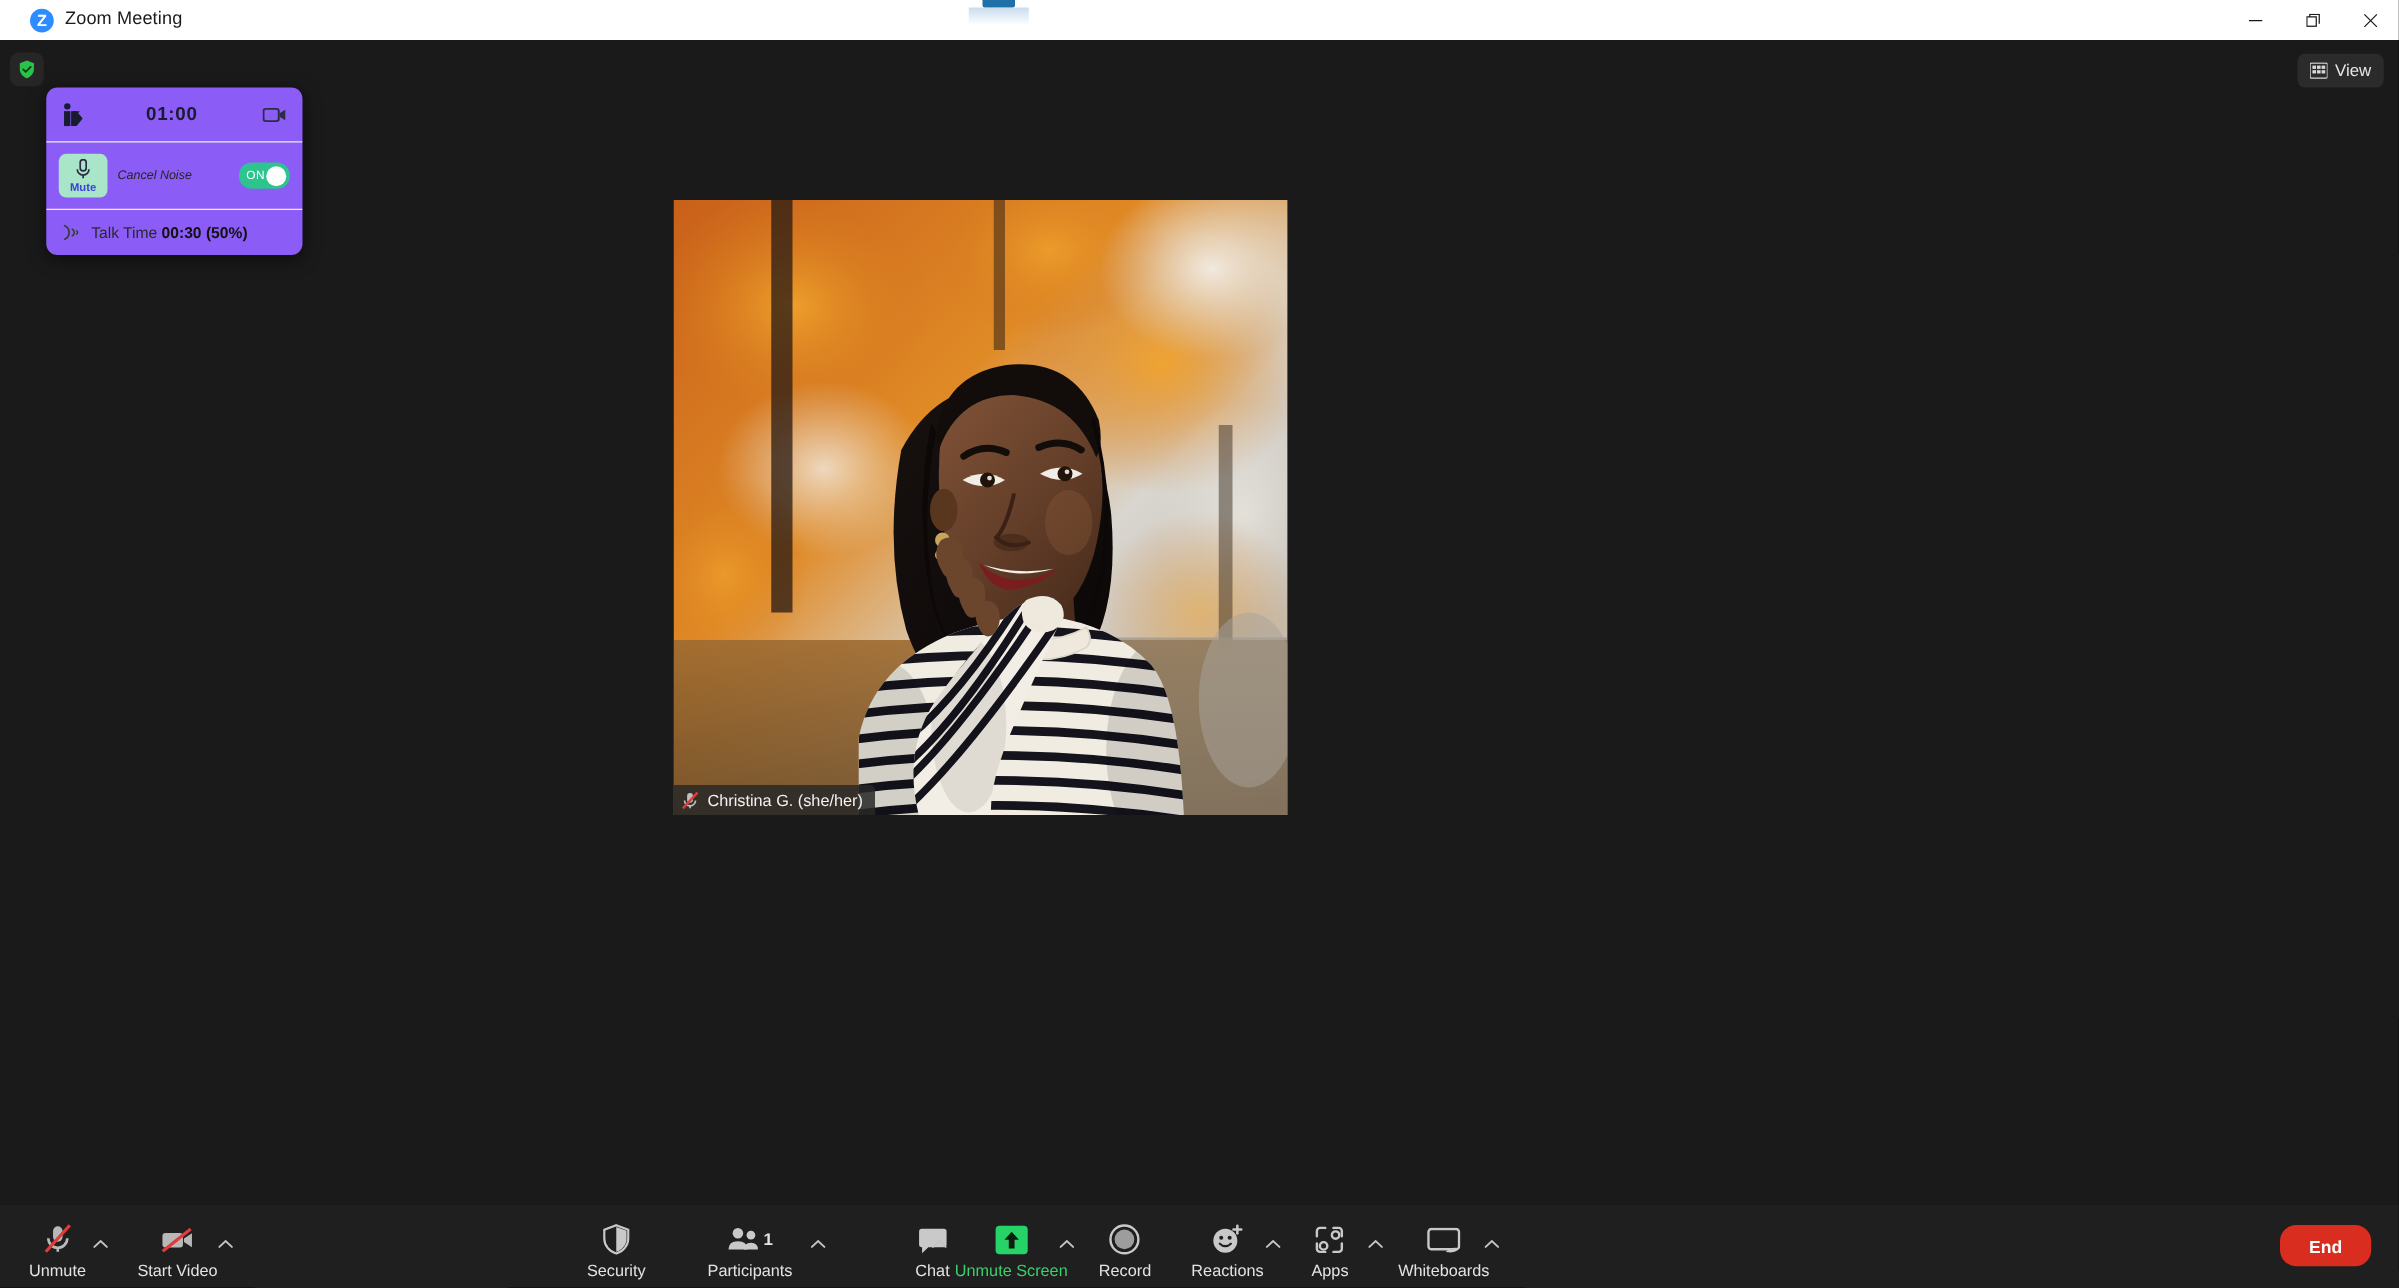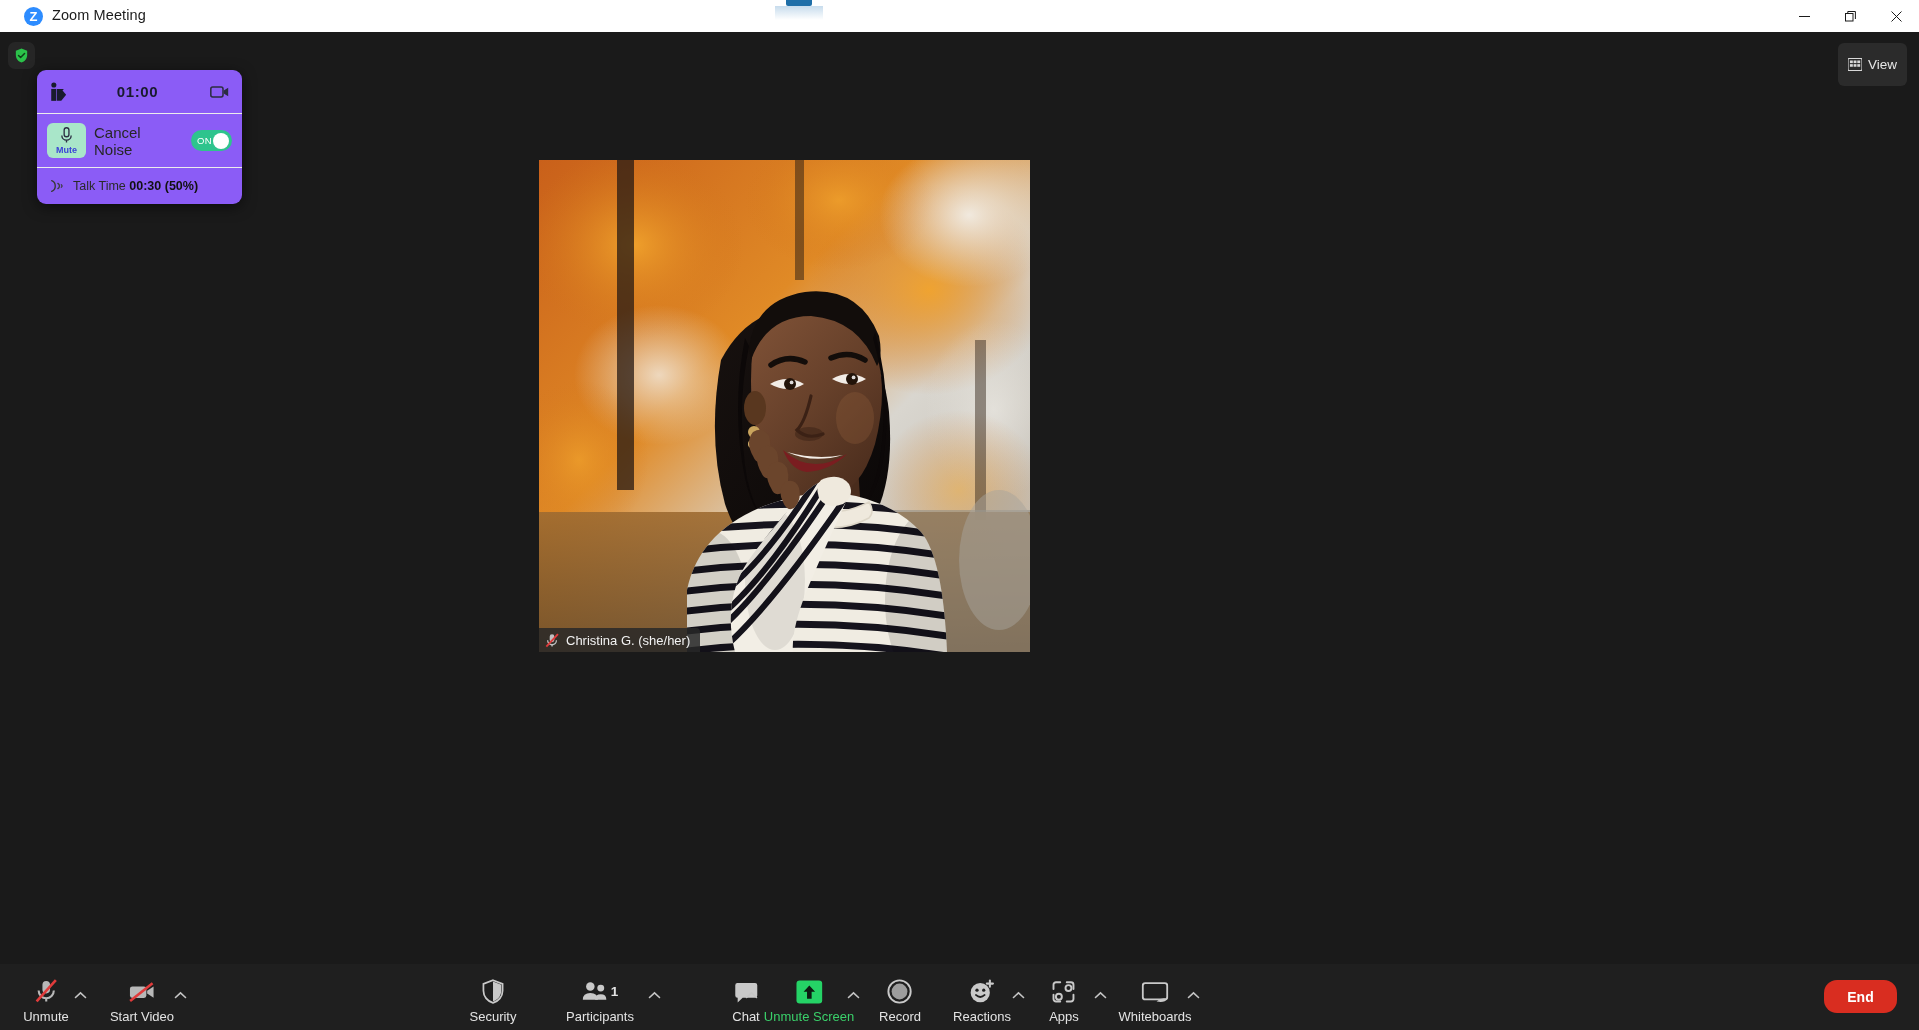--- a/index.html
+++ b/index.html
@@ -50,21 +50,21 @@
 
   
   .enc-badge{
     position:absolute; left:8px; top:10px; width:27px; height:27px;
     border-radius:7px; background:#262626;
     display:flex; align-items:center; justify-content:center;
   }
 
   
   .view-btn{
-    position:absolute; right:12px; top:11px; height:43px;
+    position:absolute; right:12px; top:11px; height:27px;
     display:flex; align-items:center; gap:6px;
     padding:0 10px; border-radius:6px; background:#2b2b2b;
     color:#e6e6e6; font-size:13.5px; cursor:pointer;
   }
 
   
   .krisp{
     position:absolute; left:37px; top:38px; width:205px;
     background:#8b5cf6; border-radius:9px;
     box-shadow:0 3px 14px rgba(0,0,0,.55);
@@ -85,21 +85,21 @@
   .krisp-mid{ height:54px; padding:0 10px; gap:8px; border-bottom:1px solid #ececec; }
   .mute-chip{
     width:39px; height:35px; border-radius:6px; background:#a9e6c9;
     display:flex; flex-direction:column; align-items:center; justify-content:center;
     gap:0px; cursor:pointer; flex:none;
   }
   .mute-chip .lbl{
     font-size:9px; font-weight:700; color:#3b42d6; line-height:1;
     margin-top:1px;
   }
-  .krisp-label{ font-size:15px; color:#262626; flex:1; }
+  .krisp-label{ font-size:10px; color:#262626; flex:1;font-style:italic; }
   .toggle{
     width:41px; height:21px; border-radius:11px; background:#2ec48d;
     display:flex; align-items:center; justify-content:space-between;
     padding:0 3px 0 6px; cursor:pointer; flex:none;
   }
   .toggle .on-text{ font-size:9.5px; font-weight:400; color:#ffffff; letter-spacing:.4px; }
   .toggle .knob{ width:16px; height:16px; border-radius:50%; background:#fff; }
 
   .krisp-foot{ height:36px; padding:0 10px; gap:9px; }
   .krisp-foot .wave{ width:17px; height:14px; flex:none; }

